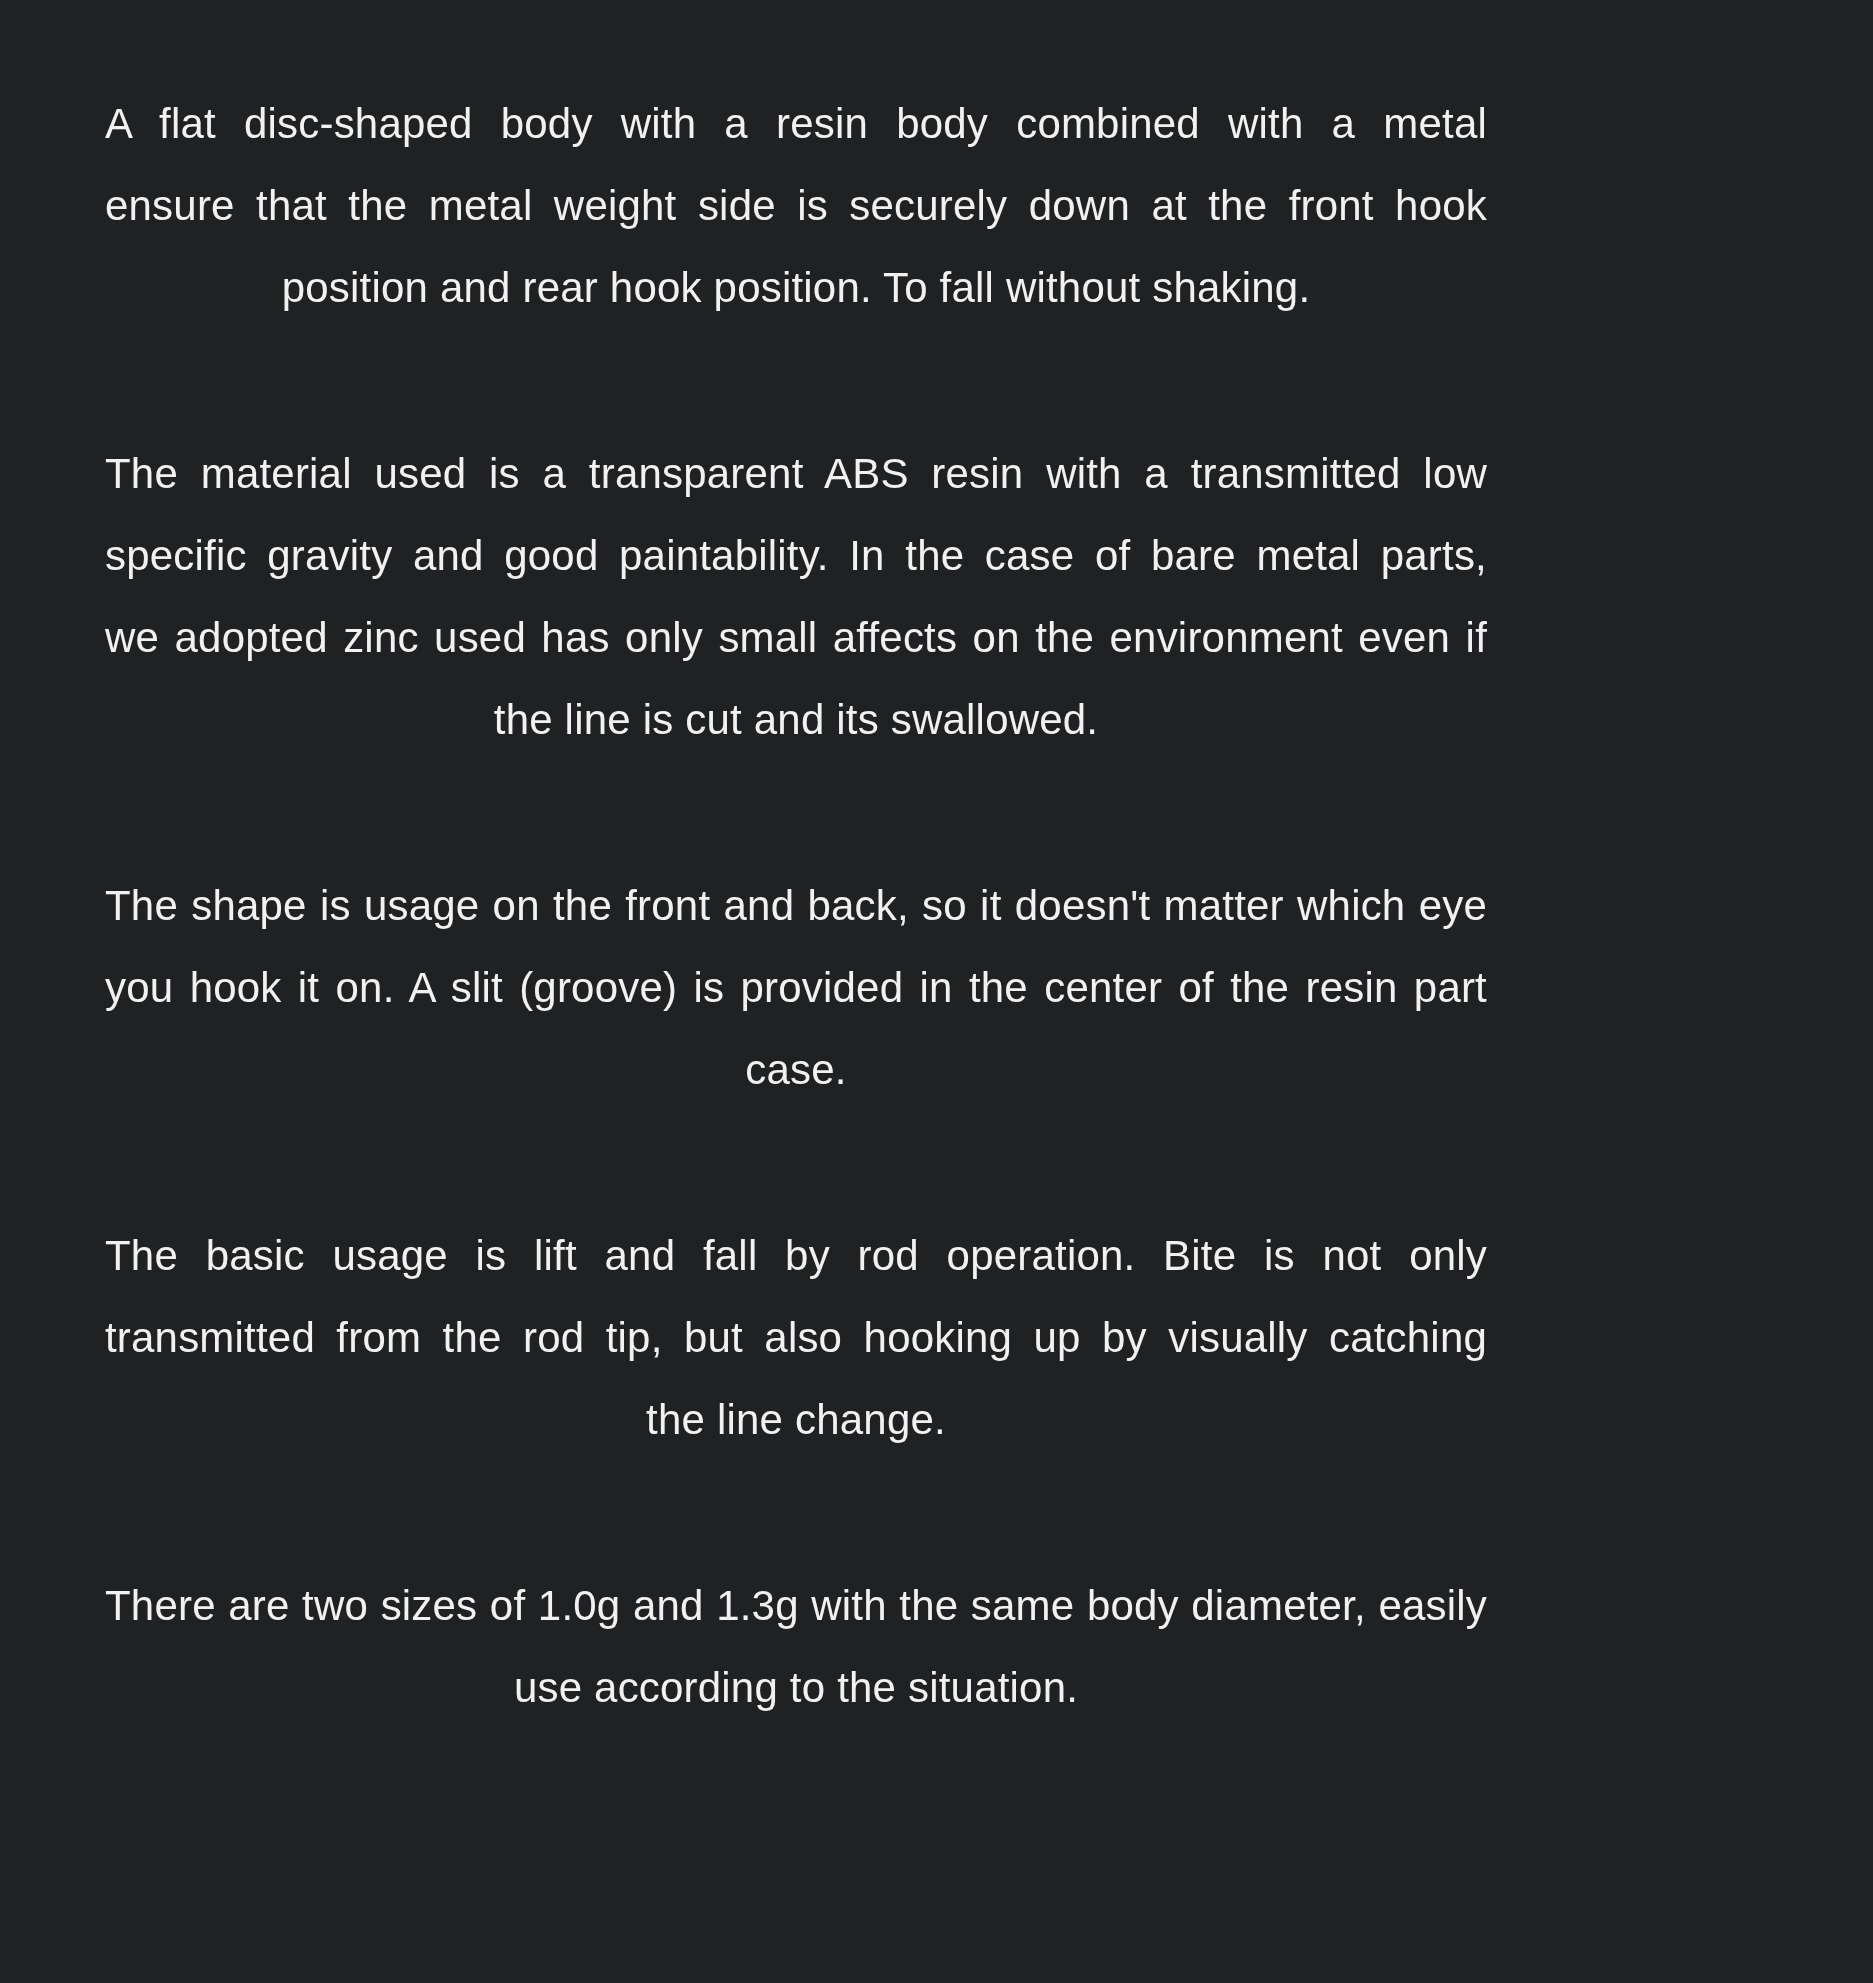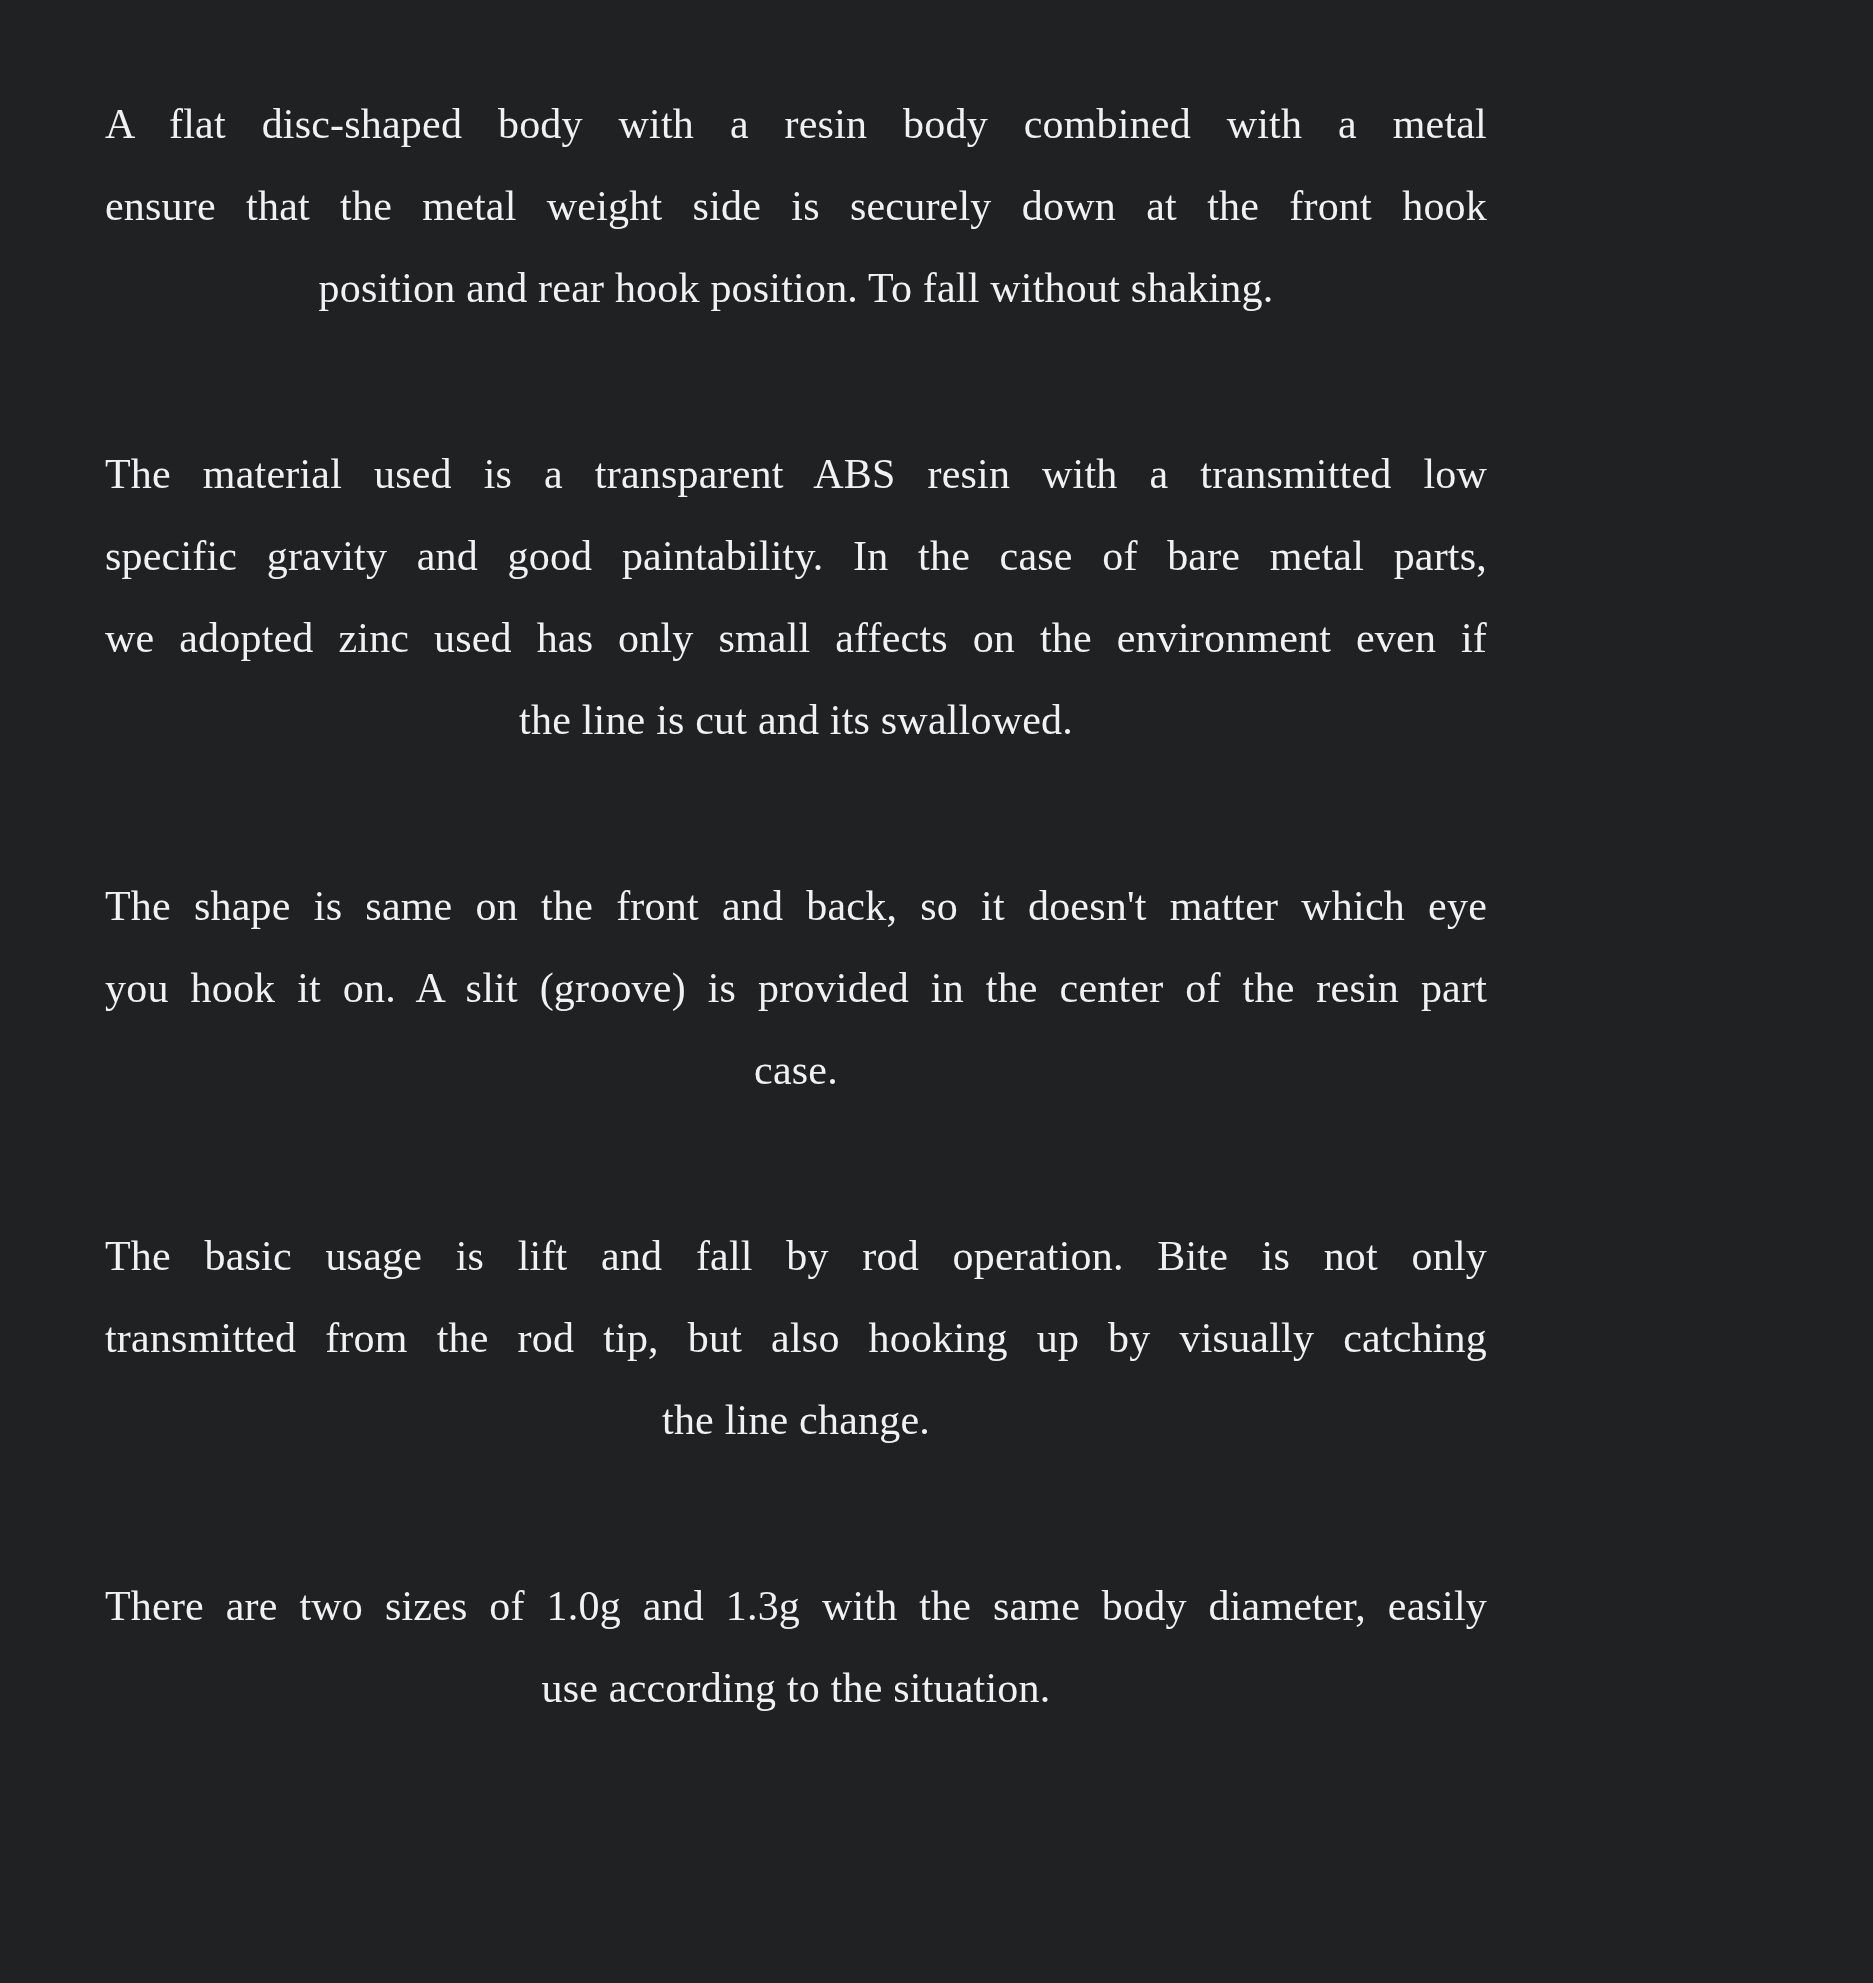--- a/index.html
+++ b/index.html
@@ -9,21 +9,21 @@
   body {
     width: 1874px;
     height: 1983px;
     background: #1f2123;
     overflow: hidden;
   }
   .doc {
     box-sizing: border-box;
     width: 1632px;
     padding: 83px 145px 0 105px;
-    font-family: Liberation Serif, serif;
+    font-family: Liberation Sans, sans-serif;
     font-size: 42px;
     line-height: 82px;
     color: #f1f1f1;
     letter-spacing: 0.2px;
   }
   .para {
     margin: 0 0 104px 0;
   }
   .line {
     text-align: justify;
@@ -44,21 +44,21 @@
       <div class="line">ensure that the metal weight side is securely down at the front hook</div>
       <div class="line final">position and rear hook position. To fall without shaking.</div>
     </div>
     <div class="para">
       <div class="line">The material used is a transparent ABS resin with a transmitted low</div>
       <div class="line">specific gravity and good paintability. In the case of bare metal parts,</div>
       <div class="line">we adopted zinc used has only small affects on the environment even if</div>
       <div class="line final">the line is cut and its swallowed.</div>
     </div>
     <div class="para">
-      <div class="line">The shape is same on the front and back, so it doesn't matter which eye</div>
+      <div class="line">The shape is usage on the front and back, so it doesn't matter which eye</div>
       <div class="line">you hook it on. A slit (groove) is provided in the center of the resin part</div>
       <div class="line final">case.</div>
     </div>
     <div class="para">
       <div class="line">The basic usage is lift and fall by rod operation. Bite is not only</div>
       <div class="line">transmitted from the rod tip, but also hooking up by visually catching</div>
       <div class="line final">the line change.</div>
     </div>
     <div class="para">
       <div class="line">There are two sizes of 1.0g and 1.3g with the same body diameter, easily</div>

